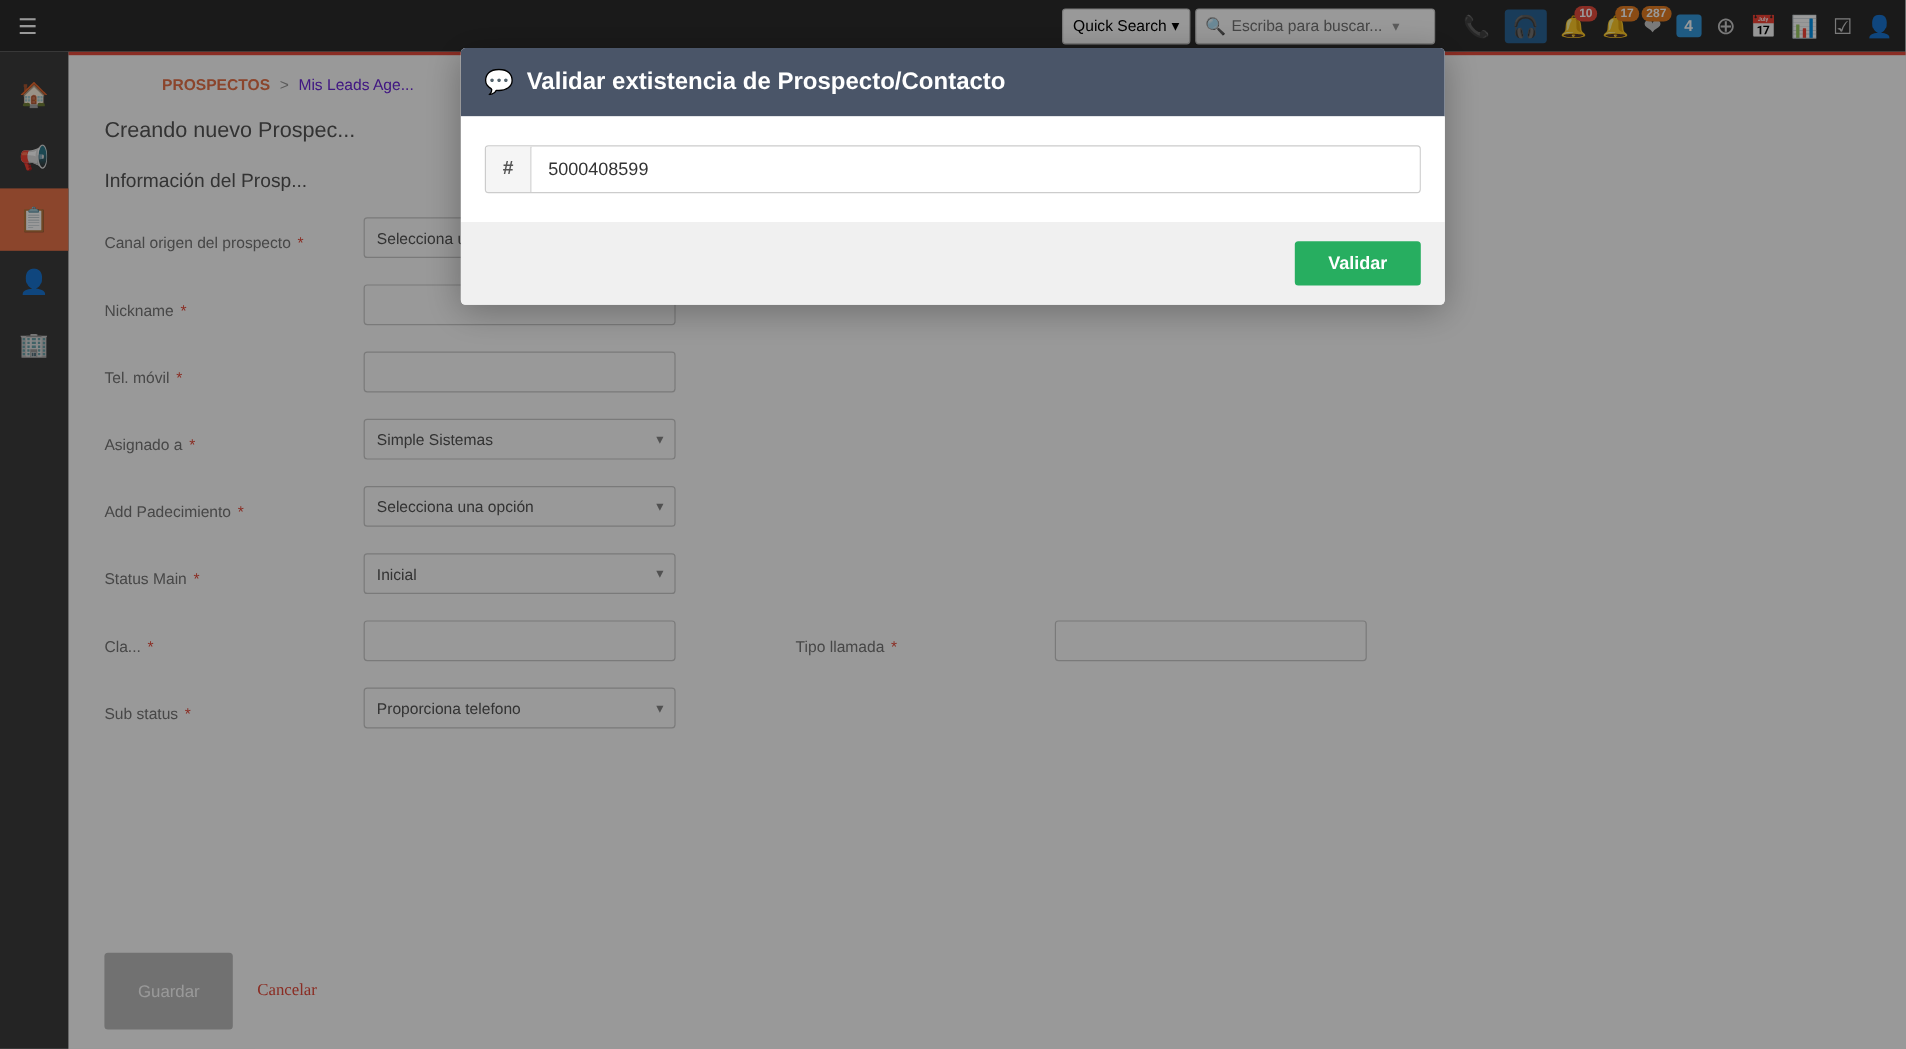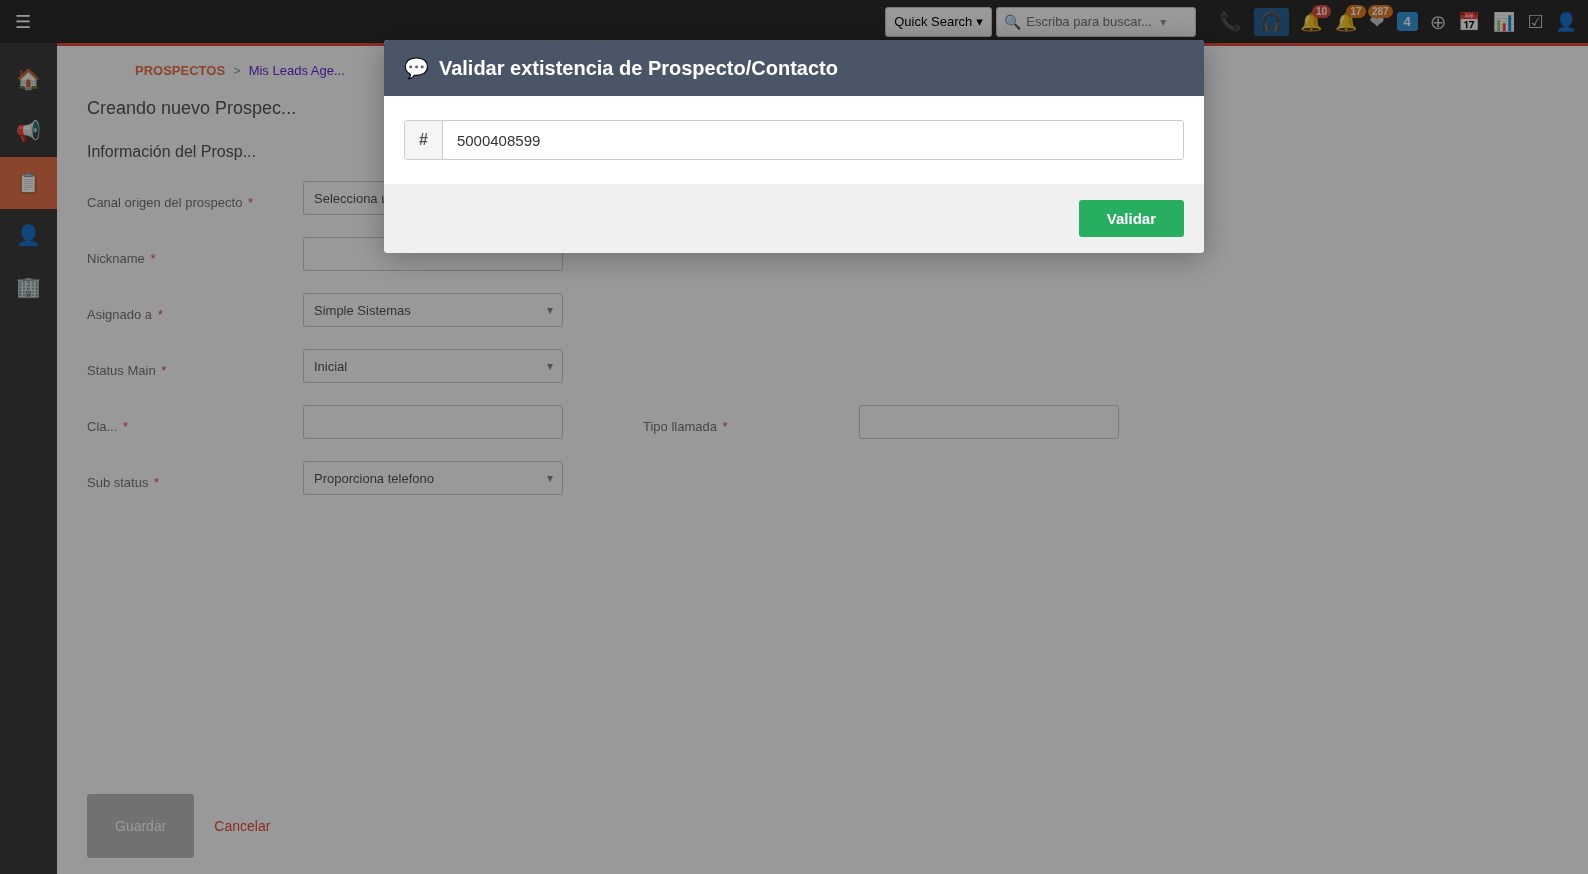--- a/index.html
+++ b/index.html
@@ -164,20 +164,21 @@
       color: #555;
       margin-bottom: 20px;
       font-weight: normal;
     }
 
     
     .form-row {
       display: flex;
       align-items: flex-start;
       margin-bottom: 22px;
+      gap: 20px;
     }
     .form-label {
       color: #777;
       font-size: 13px;
       min-width: 200px;
       padding-top: 8px;
     }
     .required-star {
       color: #e74c3c;
       margin-left: 2px;
@@ -243,20 +244,21 @@
       padding: 24px 28px;
       font-size: 14px;
       cursor: pointer;
     }
     .btn-cancel {
       background: none;
       border: none;
       color: #e74c3c;
       font-size: 14px;
       cursor: pointer;
+      font-family: Liberation Serif, serif;
     }
 
     
     .modal-overlay {
       position: fixed;
       top: 0;
       left: 0;
       right: 0;
       bottom: 0;
       background: rgba(0,0,0,0.4);
@@ -436,32 +438,48 @@
     </div>
   </div>
 
   <div class="form-row">
     <div class="form-field-item">
       <label class="form-label">Nickname <span class="required-star">*</span></label>
       <input type="text" class="form-input" value="" style="">
     </div>
   </div>
 
+  <div class="form-row">
+    <div class="form-field-item">
+      <label class="form-label">Tel. móvil <span class="required-star">*</span></label>
+      <input type="text" class="form-input" value="" style="">
+    </div>
+  </div>
 
   <div class="form-row">
     <div class="form-field-item">
       <label class="form-label">Asignado a <span class="required-star">*</span></label>
       <div class="select-wrap">
         <select class="form-select">
           <option>Simple Sistemas</option>
         </select>
       </div>
     </div>
   </div>
 
+  <div class="form-row">
+    <div class="form-field-item">
+      <label class="form-label">Add Padecimiento <span class="required-star">*</span></label>
+      <div class="select-wrap">
+        <select class="form-select">
+          <option>Selecciona una opción</option>
+        </select>
+      </div>
+    </div>
+  </div>
 
   <div class="form-row">
     <div class="form-field-item">
       <label class="form-label">Status Main <span class="required-star">*</span></label>
       <div class="select-wrap">
         <select class="form-select">
           <option>Inicial</option>
         </select>
       </div>
     </div>

